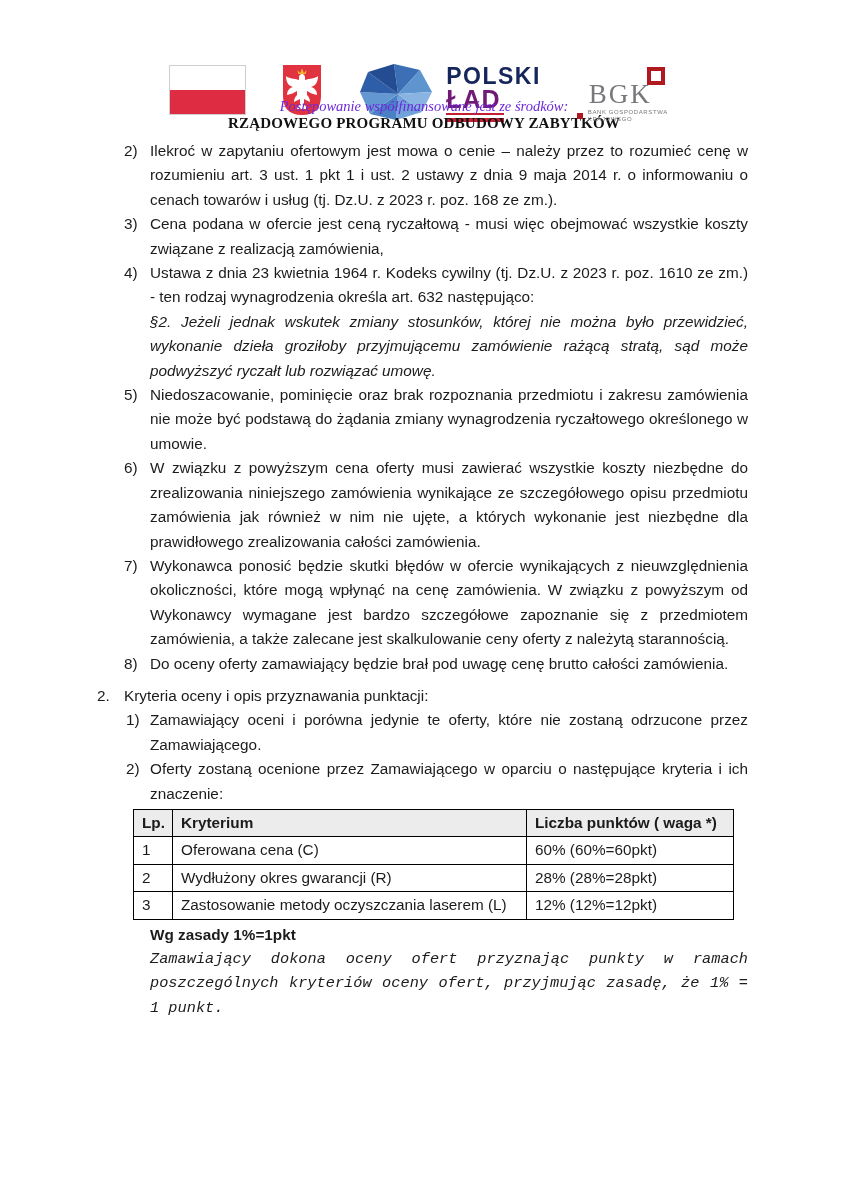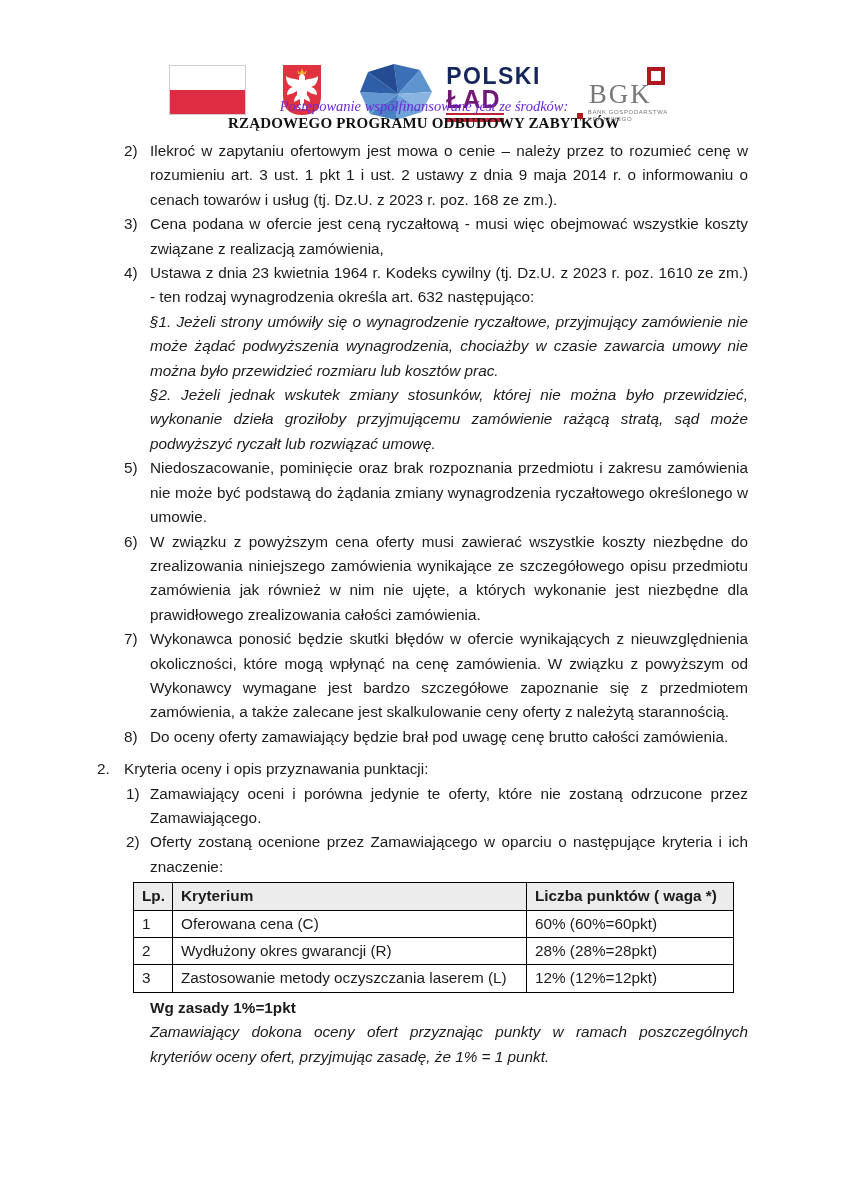--- a/index.html
+++ b/index.html
@@ -108,21 +108,21 @@
   }
   table.crit th { background: #ececec; font-weight: bold; }
   .col-lp { width: 39px; }
   .col-kryt { width: 354px; }
   .col-pkt { width: 207px; }
   table.crit th.cell-lp, table.crit td.cell-lp { }
 
   
   .notes { margin-left: 53px; margin-top: 3px; }
   .note-bold { font-weight: bold; }
-  .note-italic { font-style: italic; text-align: justify; }
+  .note-italic { font-style: italic; text-align: justify; font-family: Liberation Mono, monospace; }
 </style>
 </head>
 <body>
 
 <div class="page">
 
   <div class="logo-row">
     <div class="flag">
       <div class="flag-white"></div>
       <div class="flag-red"></div>
@@ -183,21 +183,20 @@
 
       <div class="li">
         <div class="num">3)</div>
         <div class="content">Cena podana w ofercie jest ceną ryczałtową - musi więc obejmować wszystkie koszty związane z realizacją zamówienia,</div>
       </div>
 
       <div class="li">
         <div class="num">4)</div>
         <div class="content">
           <div>Ustawa z dnia 23 kwietnia 1964 r. Kodeks cywilny (tj. Dz.U. z 2023 r. poz. 1610 ze zm.) - ten rodzaj wynagrodzenia określa art. 632 następująco:</div>
-          <div class="italic">§1. Jeżeli strony umówiły się o wynagrodzenie ryczałtowe, przyjmujący zamówienie nie może żądać podwyższenia wynagrodzenia, chociażby w czasie zawarcia umowy nie można było przewidzieć rozmiaru lub kosztów prac.</div>
           <div class="italic">§2. Jeżeli jednak wskutek zmiany stosunków, której nie można było przewidzieć, wykonanie dzieła groziłoby przyjmującemu zamówienie rażącą stratą, sąd może podwyższyć ryczałt lub rozwiązać umowę.</div>
         </div>
       </div>
 
       <div class="li">
         <div class="num">5)</div>
         <div class="content">Niedoszacowanie, pominięcie oraz brak rozpoznania przedmiotu i zakresu zamówienia nie może być podstawą do żądania zmiany wynagrodzenia ryczałtowego określonego w umowie.</div>
       </div>
 
       <div class="li">

